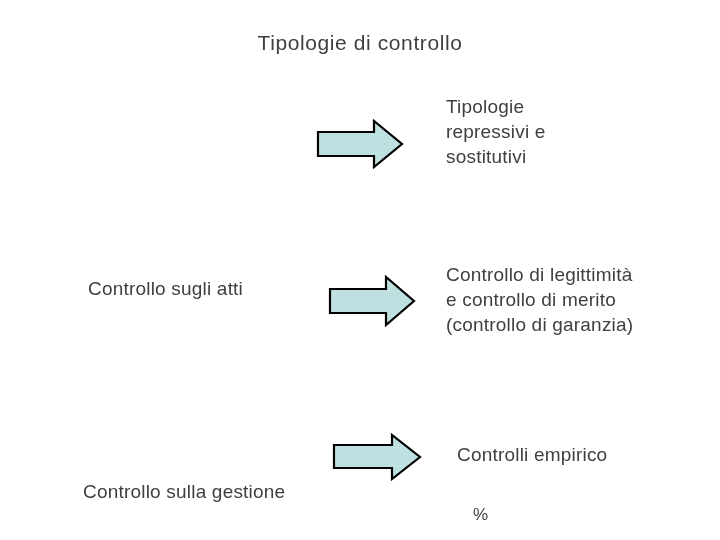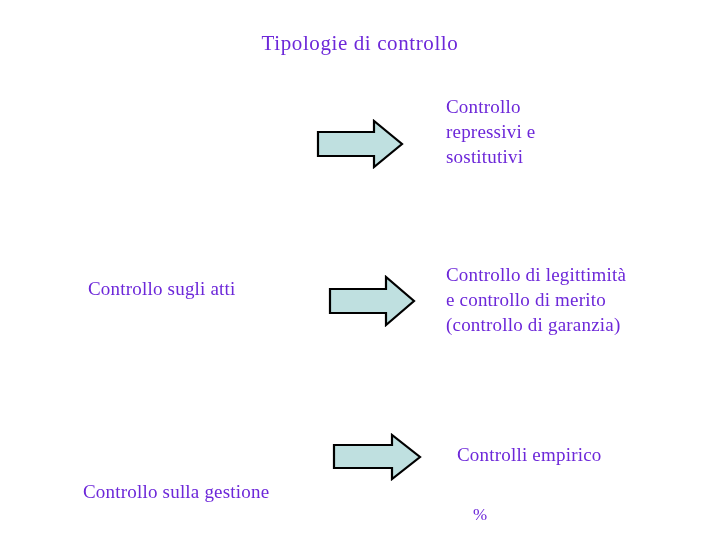--- a/index.html
+++ b/index.html
@@ -6,22 +6,22 @@
     margin: 0;
     padding: 0;
     background: #ffffff;
   }
   #slide {
     position: relative;
     width: 720px;
     height: 540px;
     background: #ffffff;
     overflow: hidden;
-    font-family: Liberation Serif, serif;
-    color: #6d28d9;
+    font-family: Liberation Sans, sans-serif;
+    color: #404040;
   }
 
   
   .slide-title {
     position: absolute;
     left: 0;
     top: 30px;
     width: 720px;
     text-align: center;
     font-size: 21px;
@@ -72,21 +72,21 @@
 
 <div id="slide">
 
   <div class="slide-title">Tipologie di controllo</div>
 
 
   <svg class="arrow arrow-1" width="88" height="50" viewBox="0 0 88 50">
     <polygon points="2,13 58,13 58,2 86,25 58,48 58,37 2,37" fill="#bfe0e0" stroke="#000000" stroke-width="2.2" stroke-linejoin="miter"></polygon>
   </svg>
 
-  <div class="txt row1-right">Controllo
+  <div class="txt row1-right">Tipologie
 repressivi e
 sostitutivi</div>
 
   <div class="txt row2-left">Controllo sugli atti</div>
 
   <svg class="arrow arrow-2" width="88" height="52" viewBox="0 0 88 52">
     <polygon points="2,14 58,14 58,2 86,26 58,50 58,38 2,38" fill="#bfe0e0" stroke="#000000" stroke-width="2.2" stroke-linejoin="miter"></polygon>
   </svg>
 
   <div class="txt row2-right">Controllo di legittimità

